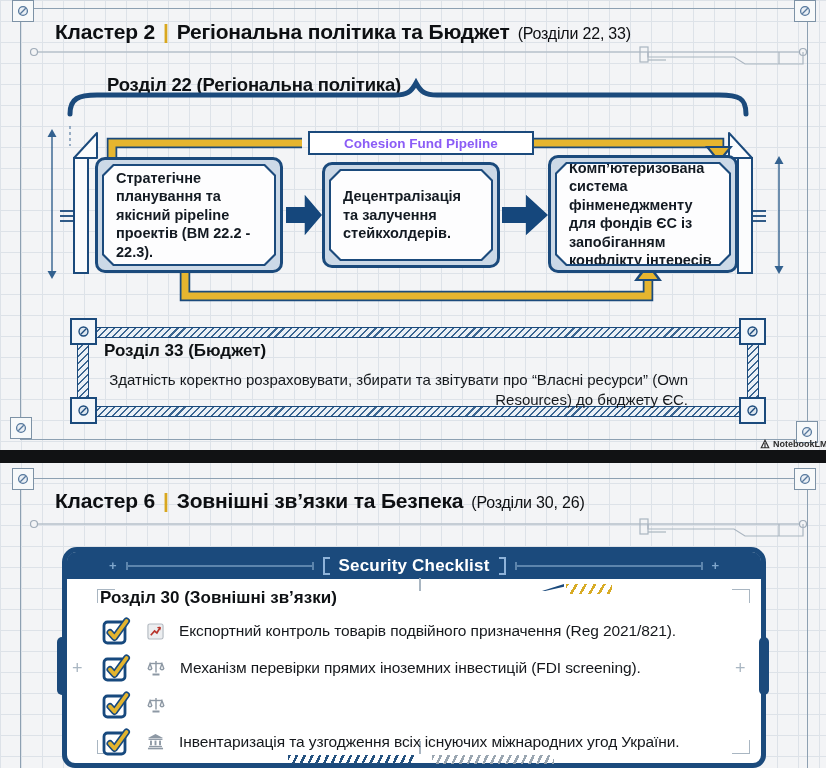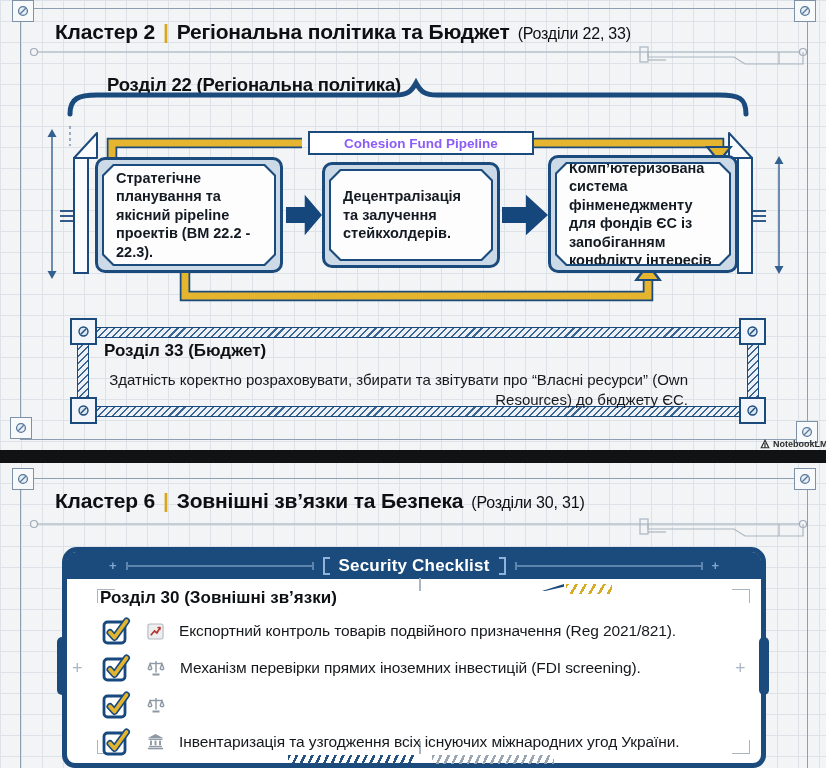--- a/index.html
+++ b/index.html
@@ -287,21 +287,21 @@
       <svg width="16" height="16" viewBox="0 0 20 20">
           <circle cx="10" cy="10" r="5.5" fill="#e9eff5" stroke="#55779c" stroke-width="1.6"></circle>
           <line x1="6.6" y1="13.4" x2="13.4" y2="6.6" stroke="#55779c" stroke-width="1.6"></line>
         </svg>
     </div>
 
     <h1 class="title" style="top:489px;">
       <span class="b">Кластер 6</span>
       <span class="sep">|</span>
       <span class="b">Зовнішні зв’язки та Безпека</span>
-      <span class="n">(Розділи 30, 31)</span>
+      <span class="n">(Розділи 30, 26)</span>
     </h1>
 
     <svg class="abs" style="left:0;top:472px;" width="826" height="70">
       <line x1="34" y1="52" x2="802" y2="52" stroke="#b6c0ca" stroke-width="1.3"></line>
       <circle cx="34" cy="52" r="3.5" fill="#f3f4f6" stroke="#9fabb8" stroke-width="1.2"></circle>
       <circle cx="803" cy="52" r="3.5" fill="#f3f4f6" stroke="#9fabb8" stroke-width="1.2"></circle>
       <g stroke="#aab5c0" stroke-width="1.2" fill="none">
         <path d="M648 52 L648 57 L734 57 L745 64 L803 64 L803 52"></path>
         <line x1="779" y1="52" x2="779" y2="64"></line>
         <rect x="640" y="47" width="8" height="15"></rect>

